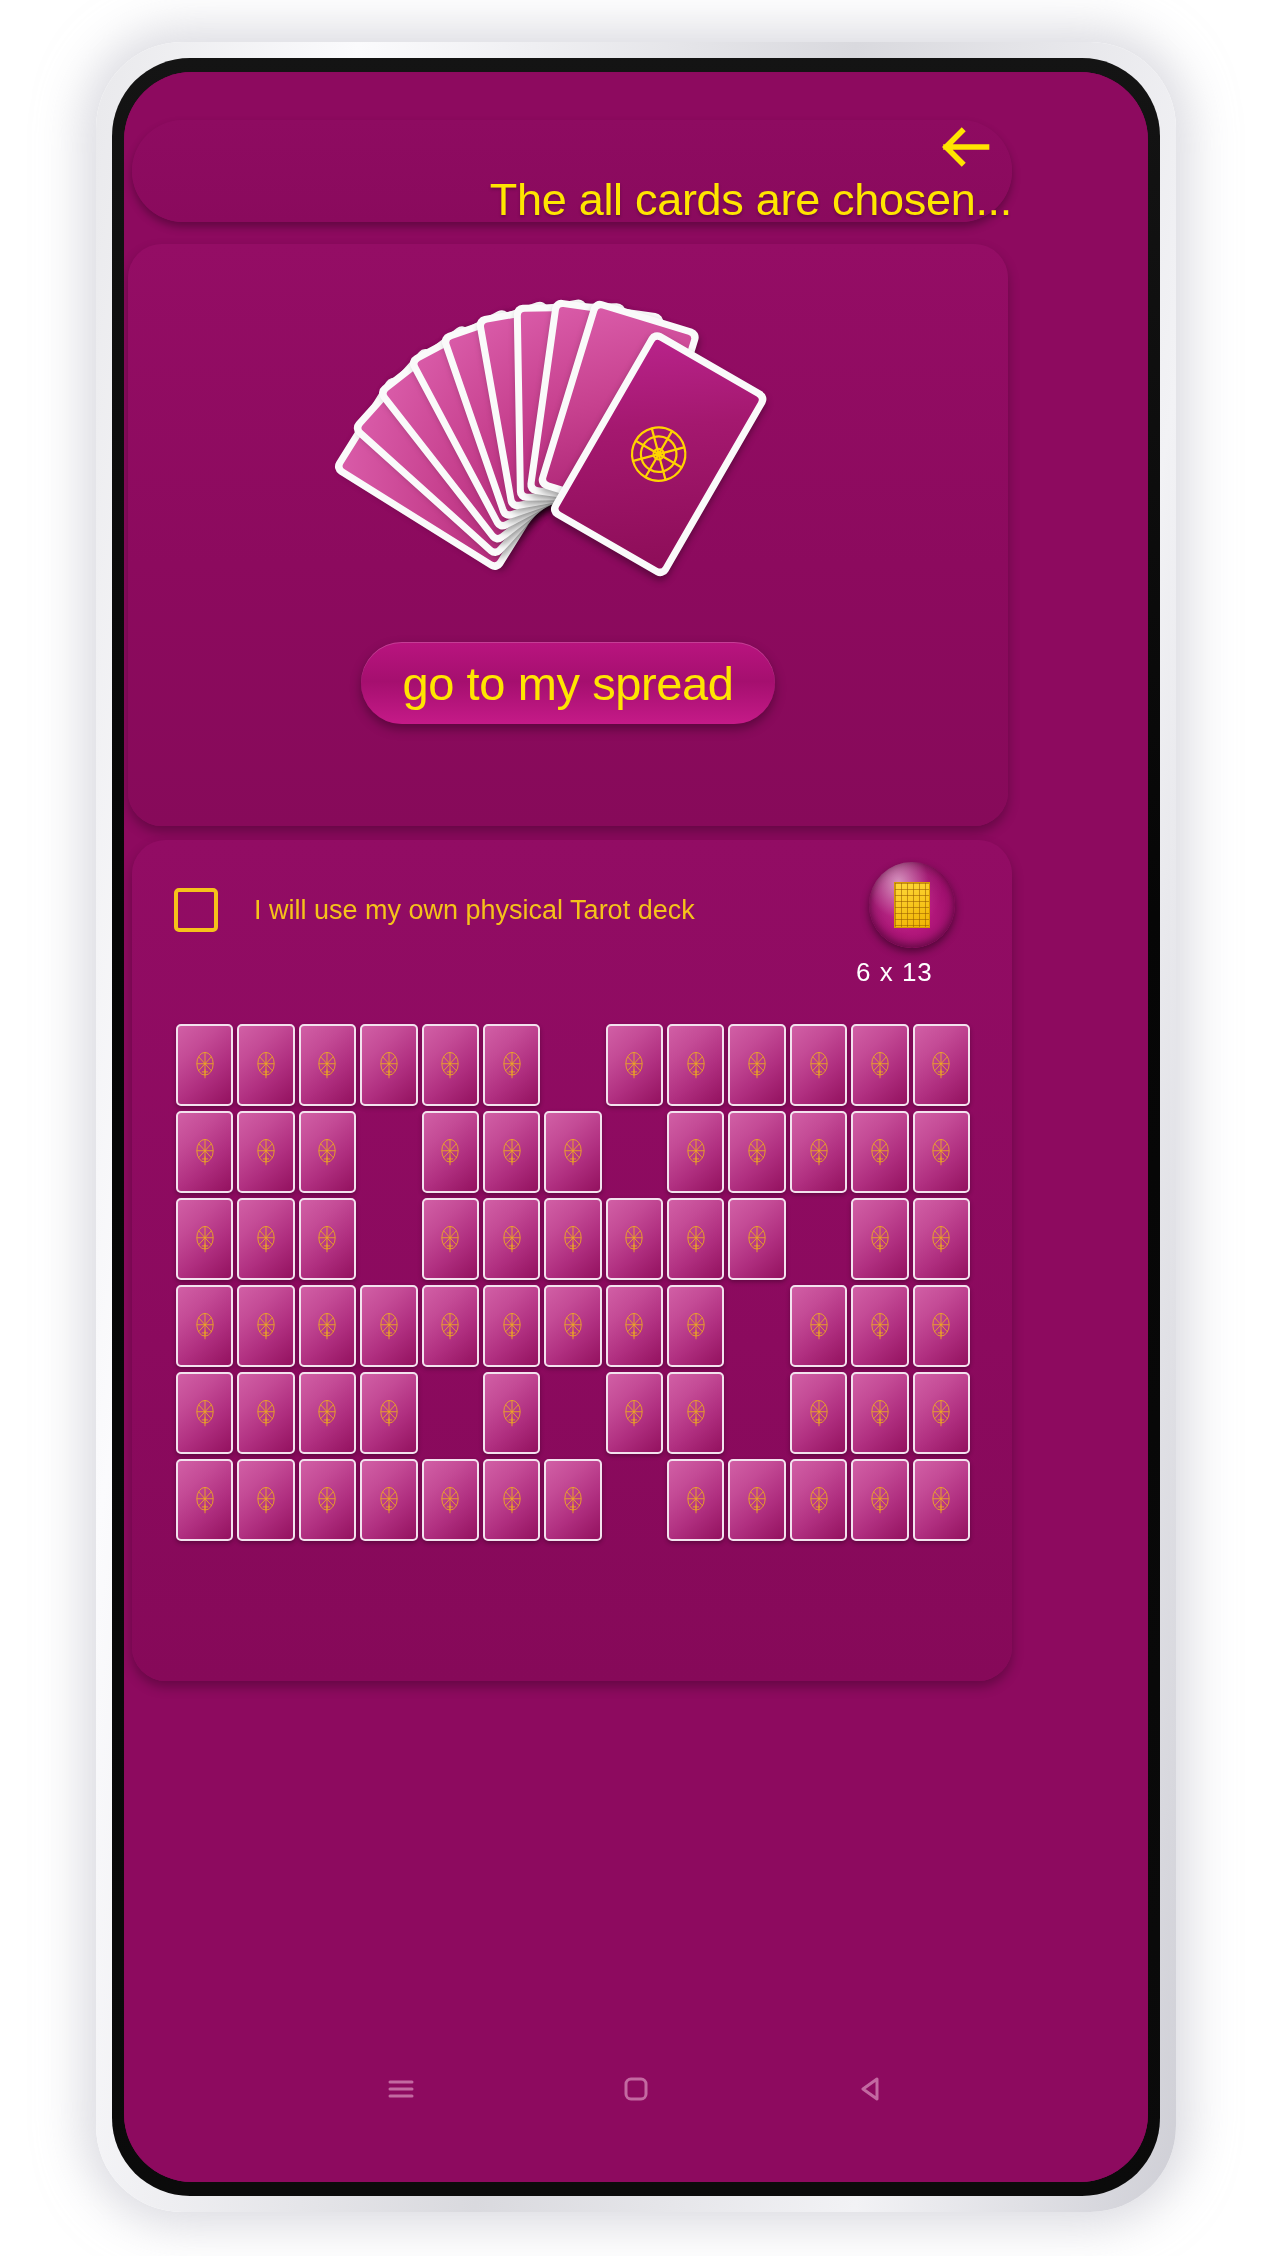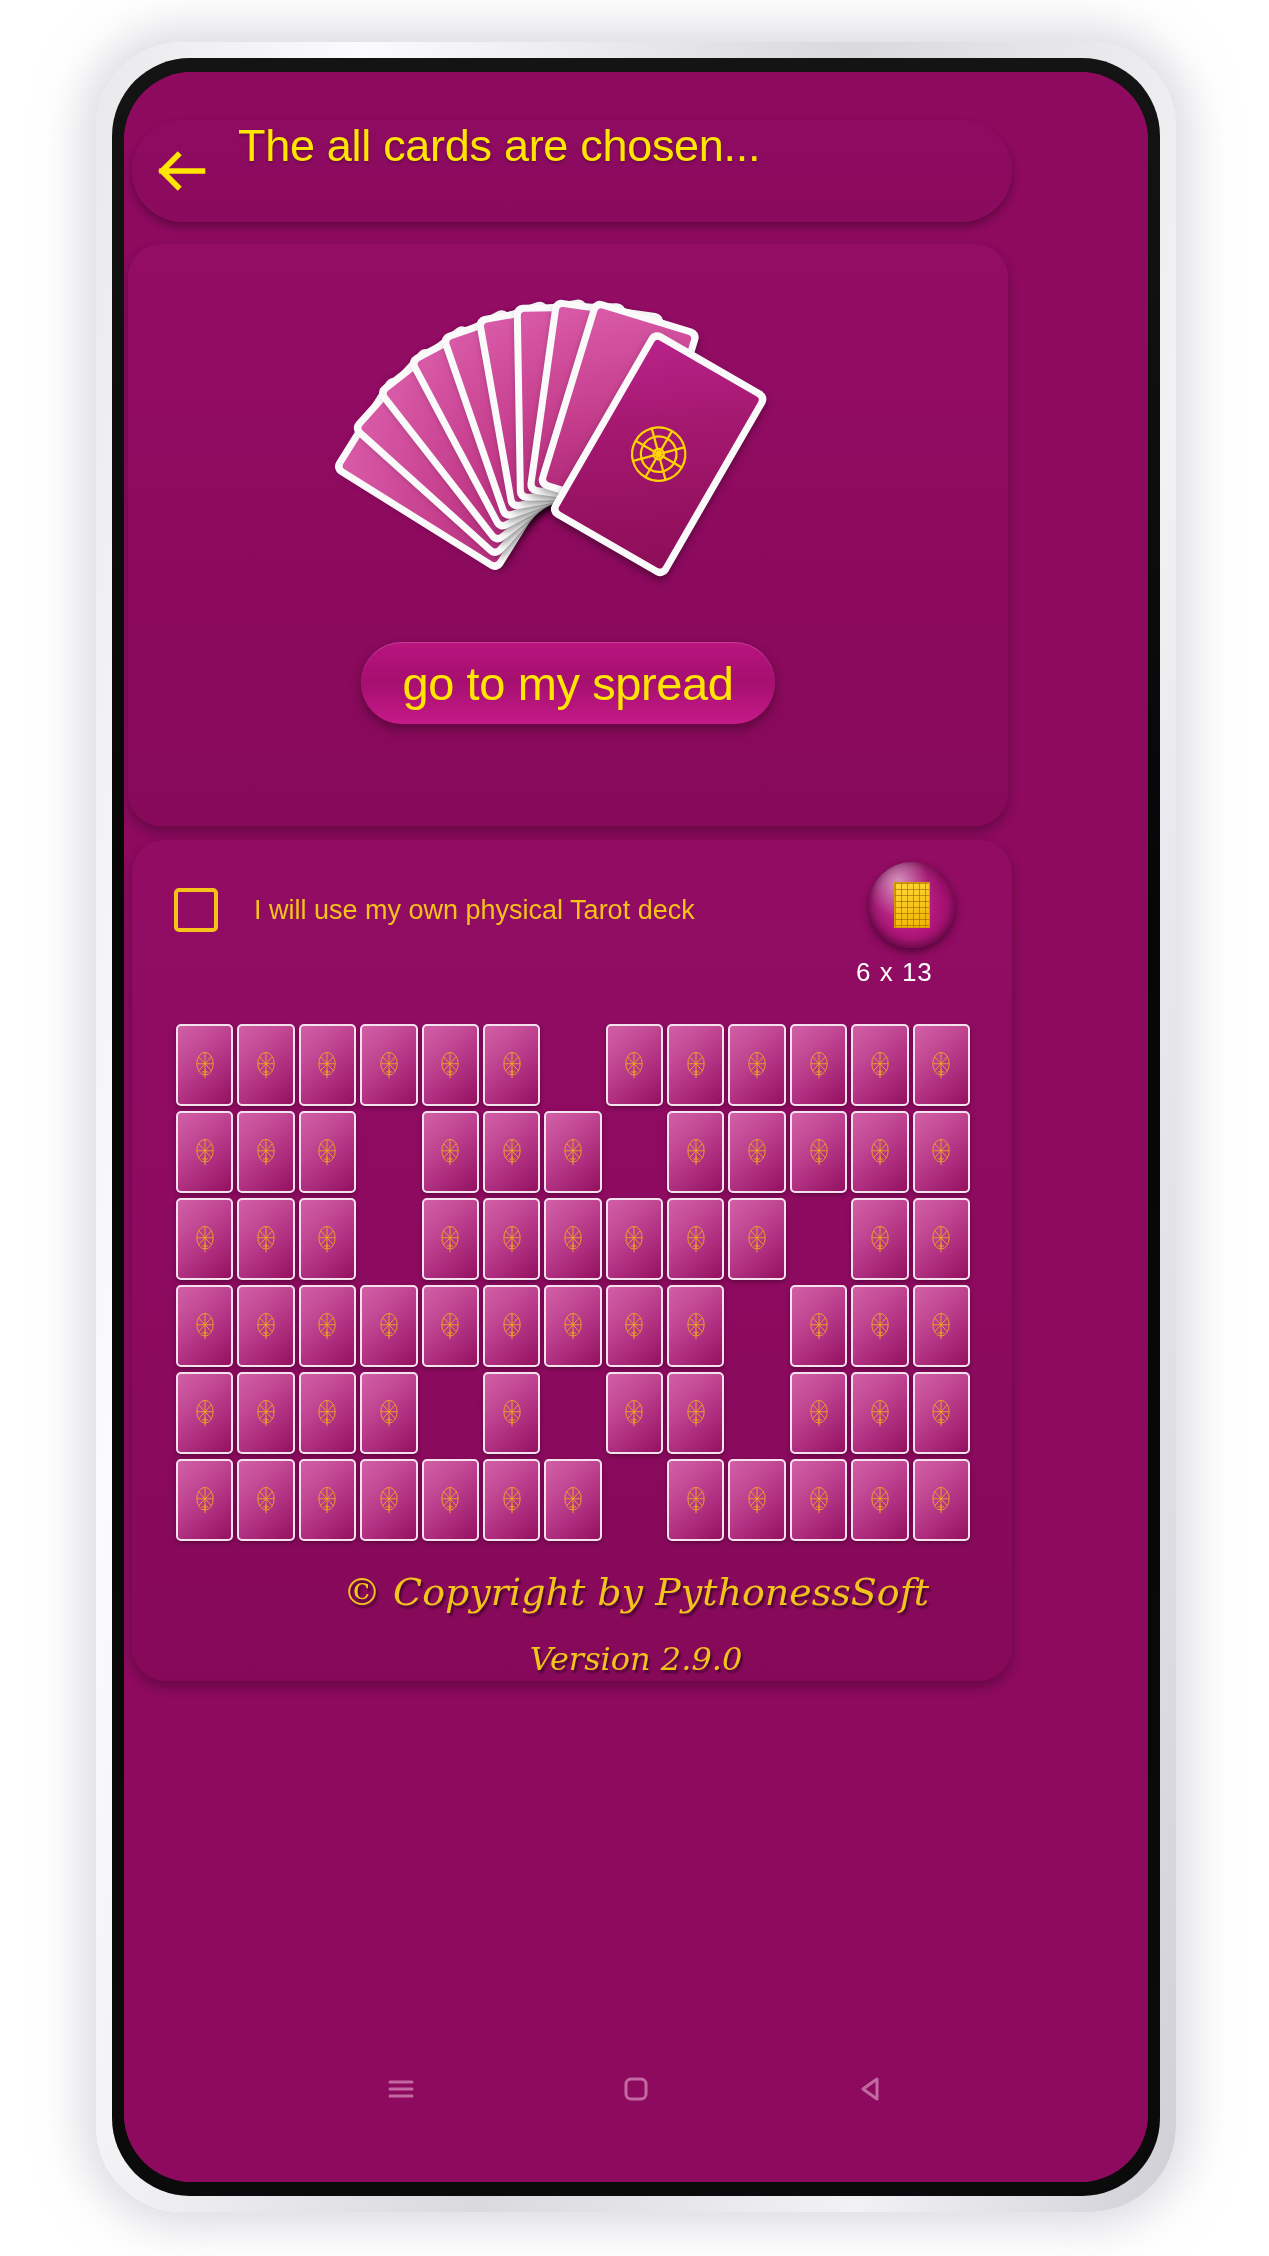--- a/index.html
+++ b/index.html
@@ -65,21 +65,22 @@
   #app-bar {
     position: absolute;
     left: 8px;
     top: 48px;
     width: 880px;
     height: 102px;
     border-radius: 54px;
     background: linear-gradient(180deg,#8e0b61 0%,#8a0a5d 100%);
     box-shadow: 0 5px 9px rgba(0,0,0,0.30);
     display: flex;
-    align-items: flex-start;
+    align-items: flex-end;
+    flex-direction: column;
   }
   #back-button {
     width: 96px;
     height: 100%;
     display: flex;
     align-items: center;
     justify-content: center;
     cursor: pointer;
   }
   #back-button svg { display: block; }
@@ -1147,24 +1148,20 @@
                   <ellipse cx="20" cy="25" rx="13" ry="18"></ellipse>
                   <path d="M20 7 V43 M7 25 H33 M10 14 L30 36 M30 14 L10 36"></path>
                   <path d="M20 34 V48 M15 38 H25"></path>
                 </g>
               </svg>
             </div>
           </div>
         </div>
     </div>
 
-    <div id="footer">
-      <div id="copyright-text">© Copyright by PythonessSoft</div>
-      <div id="version-text">Version 2.9.0</div>
-    </div>
 
     <div id="nav-bar">
       <span class="nav-btn">
         <svg viewBox="0 0 40 40" width="40" height="40" aria-hidden="true">
           <g stroke="#f0b8d8" stroke-width="3" stroke-linecap="round">
             <path d="M9 13 H31 M9 20 H31 M9 27 H31"></path>
           </g>
         </svg>
       </span>
       <span class="nav-btn">

